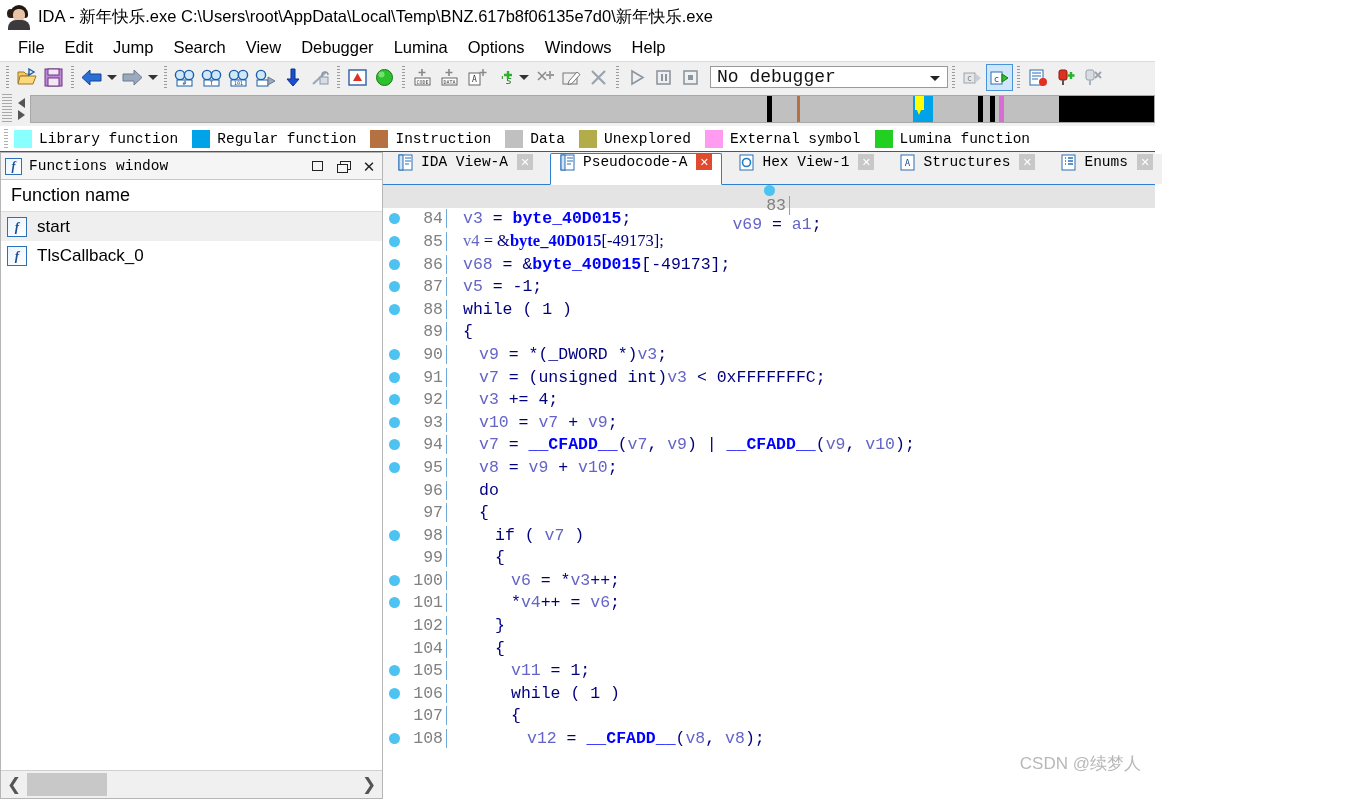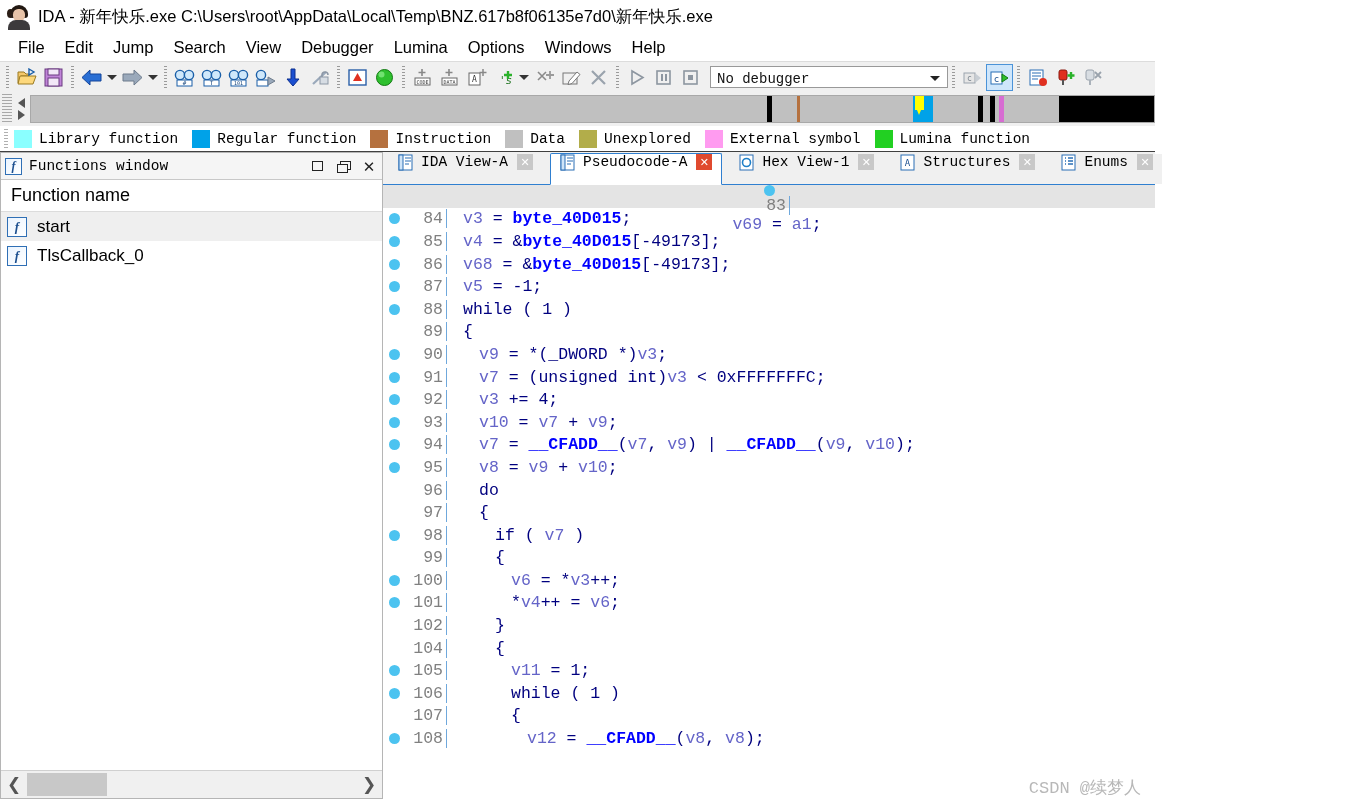--- a/index.html
+++ b/index.html
@@ -3,21 +3,21 @@
 <meta charset="utf-8">
 <style>
   * { box-sizing: border-box; }
   html, body {
     margin: 0; padding: 0;
     width: 1346px; height: 799px;
     overflow: hidden;
     background: #ffffff;
     font-family: "Liberation Sans", sans-serif;
   }
-  #app { position: relative; width: 1155px; height: 799px; background:#404040; }
+  #app { position: relative; width: 1155px; height: 799px; background:#a21caf; }
 
   
   .titlebar {
     height: 33px; background: #ffffff;
     display: flex; align-items: center;
     padding-left: 6px;
     font-size: 16.5px; color: #000;
   }
   .title-icon {
     width: 26px; height: 26px; margin-right: 6px;
@@ -70,22 +70,22 @@
   .tb-arrow {
     width: 14px; height: 25px; flex: 0 0 auto;
     display:flex; align-items:center; justify-content:center;
   }
   .tb-arrow i {
     width:0;height:0;border-left:5px solid transparent;border-right:5px solid transparent;
     border-top:5px solid #333; display:block;
   }
   .dbg-combo {
     width: 238px; height: 22px; background:#fff; border:1px solid #999;
-    margin-left: 6px; display:flex; align-items:flex-end; position:relative;
-    font-family:"Liberation Mono", monospace; font-size:14px; color:#111;
+    margin-left: 6px; display:flex; align-items:flex-start; position:relative;
+    font-family:"Liberation Mono", monospace; font-size:18px; color:#111;
     padding-left: 6px; flex:0 0 auto;
   }
   .dbg-combo .carr {
     position:absolute; right:7px; top:9px;
     width:0;height:0;border-left:5px solid transparent;border-right:5px solid transparent;
     border-top:5px solid #222;
   }
 
   
   .navrow { height: 34px; background:#f0f0f0; display:flex; align-items:center; }
@@ -211,22 +211,22 @@
   .lnum {
     width: 42px; flex:0 0 auto; text-align:right; padding-right:3px;
     color:#808080; border-right:1px solid #6fa8dc;
   }
   .ctext { padding-left: 16px; color:#00007f; }
   .v   { color:#6464c8; }        
   .fnm { color:#0000ff; font-weight:bold; }  
   .kw  { color:#00007f; }
 
   .watermark {
-    position:absolute; right:14px; bottom:0;
-    color:#b8b8b8; font-size:17px; font-family:Liberation Mono, monospace;
+    position:absolute; right:14px; bottom:24px;
+    color:#b8b8b8; font-size:17px; font-family:Liberation Sans, sans-serif;
     pointer-events:none;
   }
 </style>
 </head>
 <body>
 
 <div id="app">
 
   <div class="titlebar">
     <div class="title-icon">
@@ -572,21 +572,21 @@
                 <rect x="1" y="1" width="13" height="15" fill="#fff" stroke="#2a6fb5"></rect>
                 <path d="M4 4h1M7 4h5M4 7h1M7 7h5M4 10h1M7 10h5" stroke="#2a6fb5" stroke-width="1.3"></path>
               </svg></span>
             <span>Enums</span>
             <span class="closebox">✕</span>
           </div>
         </div>
       <div class="code" id="code">
           <div class="cl hl"><div class="bullet-col"><span class="bullet"></span></div><div class="lnum">83</div><div class="ctext" style="padding-left: 16px; text-align: center;"><span class="v">v69</span><span class="kw"> = </span><span class="v">a1</span><span class="kw">;</span></div></div>
           <div class="cl"><div class="bullet-col"><span class="bullet"></span></div><div class="lnum">84</div><div class="ctext" style="padding-left: 16px;"><span class="v">v3</span><span class="kw"> = </span><span class="fnm">byte_40D015</span><span class="kw">;</span></div></div>
-          <div class="cl"><div class="bullet-col"><span class="bullet"></span></div><div class="lnum">85</div><div class="ctext" style="padding-left: 16px;"><span class="v">v4</span><span class="kw"> = &amp;</span><span class="fnm">byte_40D015</span><span class="kw">[-</span><span class="kw">49173</span><span class="kw">];</span></div></div>
+          <div class="cl"><div class="bullet-col"><span class="bullet"></span></div><div class="lnum">85</div><div class="ctext" style="padding-left: 16px; font-family: Liberation Serif, serif;"><span class="v">v4</span><span class="kw"> = &amp;</span><span class="fnm">byte_40D015</span><span class="kw">[-</span><span class="kw">49173</span><span class="kw">];</span></div></div>
           <div class="cl"><div class="bullet-col"><span class="bullet"></span></div><div class="lnum">86</div><div class="ctext" style="padding-left: 16px;"><span class="v">v68</span><span class="kw"> = &amp;</span><span class="fnm">byte_40D015</span><span class="kw">[-</span><span class="kw">49173</span><span class="kw">];</span></div></div>
           <div class="cl"><div class="bullet-col"><span class="bullet"></span></div><div class="lnum">87</div><div class="ctext" style="padding-left: 16px;"><span class="v">v5</span><span class="kw"> = -</span><span class="kw">1</span><span class="kw">;</span></div></div>
           <div class="cl"><div class="bullet-col"><span class="bullet"></span></div><div class="lnum">88</div><div class="ctext" style="padding-left: 16px;"><span class="kw">while</span><span class="kw"> ( </span><span class="kw">1</span><span class="kw"> )</span></div></div>
           <div class="cl"><div class="bullet-col"></div><div class="lnum">89</div><div class="ctext" style="padding-left: 16px;"><span class="kw">{</span></div></div>
           <div class="cl"><div class="bullet-col"><span class="bullet"></span></div><div class="lnum">90</div><div class="ctext" style="padding-left: 32px;"><span class="v">v9</span><span class="kw"> = *(</span><span class="kw">_DWORD</span><span class="kw"> *)</span><span class="v">v3</span><span class="kw">;</span></div></div>
           <div class="cl"><div class="bullet-col"><span class="bullet"></span></div><div class="lnum">91</div><div class="ctext" style="padding-left: 32px;"><span class="v">v7</span><span class="kw"> = (</span><span class="kw">unsigned</span><span class="kw"> </span><span class="kw">int</span><span class="kw">)</span><span class="v">v3</span><span class="kw"> &lt; </span><span class="kw">0xFFFFFFFC</span><span class="kw">;</span></div></div>
           <div class="cl"><div class="bullet-col"><span class="bullet"></span></div><div class="lnum">92</div><div class="ctext" style="padding-left: 32px;"><span class="v">v3</span><span class="kw"> += </span><span class="kw">4</span><span class="kw">;</span></div></div>
           <div class="cl"><div class="bullet-col"><span class="bullet"></span></div><div class="lnum">93</div><div class="ctext" style="padding-left: 32px; font-family: Liberation Mono, monospace;"><span class="v">v10</span><span class="kw"> = </span><span class="v">v7</span><span class="kw"> + </span><span class="v">v9</span><span class="kw">;</span></div></div>
           <div class="cl"><div class="bullet-col"><span class="bullet"></span></div><div class="lnum">94</div><div class="ctext" style="padding-left: 32px;"><span class="v">v7</span><span class="kw"> = </span><span class="fnm">__CFADD__</span><span class="kw">(</span><span class="v">v7</span><span class="kw">, </span><span class="v">v9</span><span class="kw">) | </span><span class="fnm">__CFADD__</span><span class="kw">(</span><span class="v">v9</span><span class="kw">, </span><span class="v">v10</span><span class="kw">);</span></div></div>
           <div class="cl"><div class="bullet-col"><span class="bullet"></span></div><div class="lnum">95</div><div class="ctext" style="padding-left: 32px;"><span class="v">v8</span><span class="kw"> = </span><span class="v">v9</span><span class="kw"> + </span><span class="v">v10</span><span class="kw">;</span></div></div>

